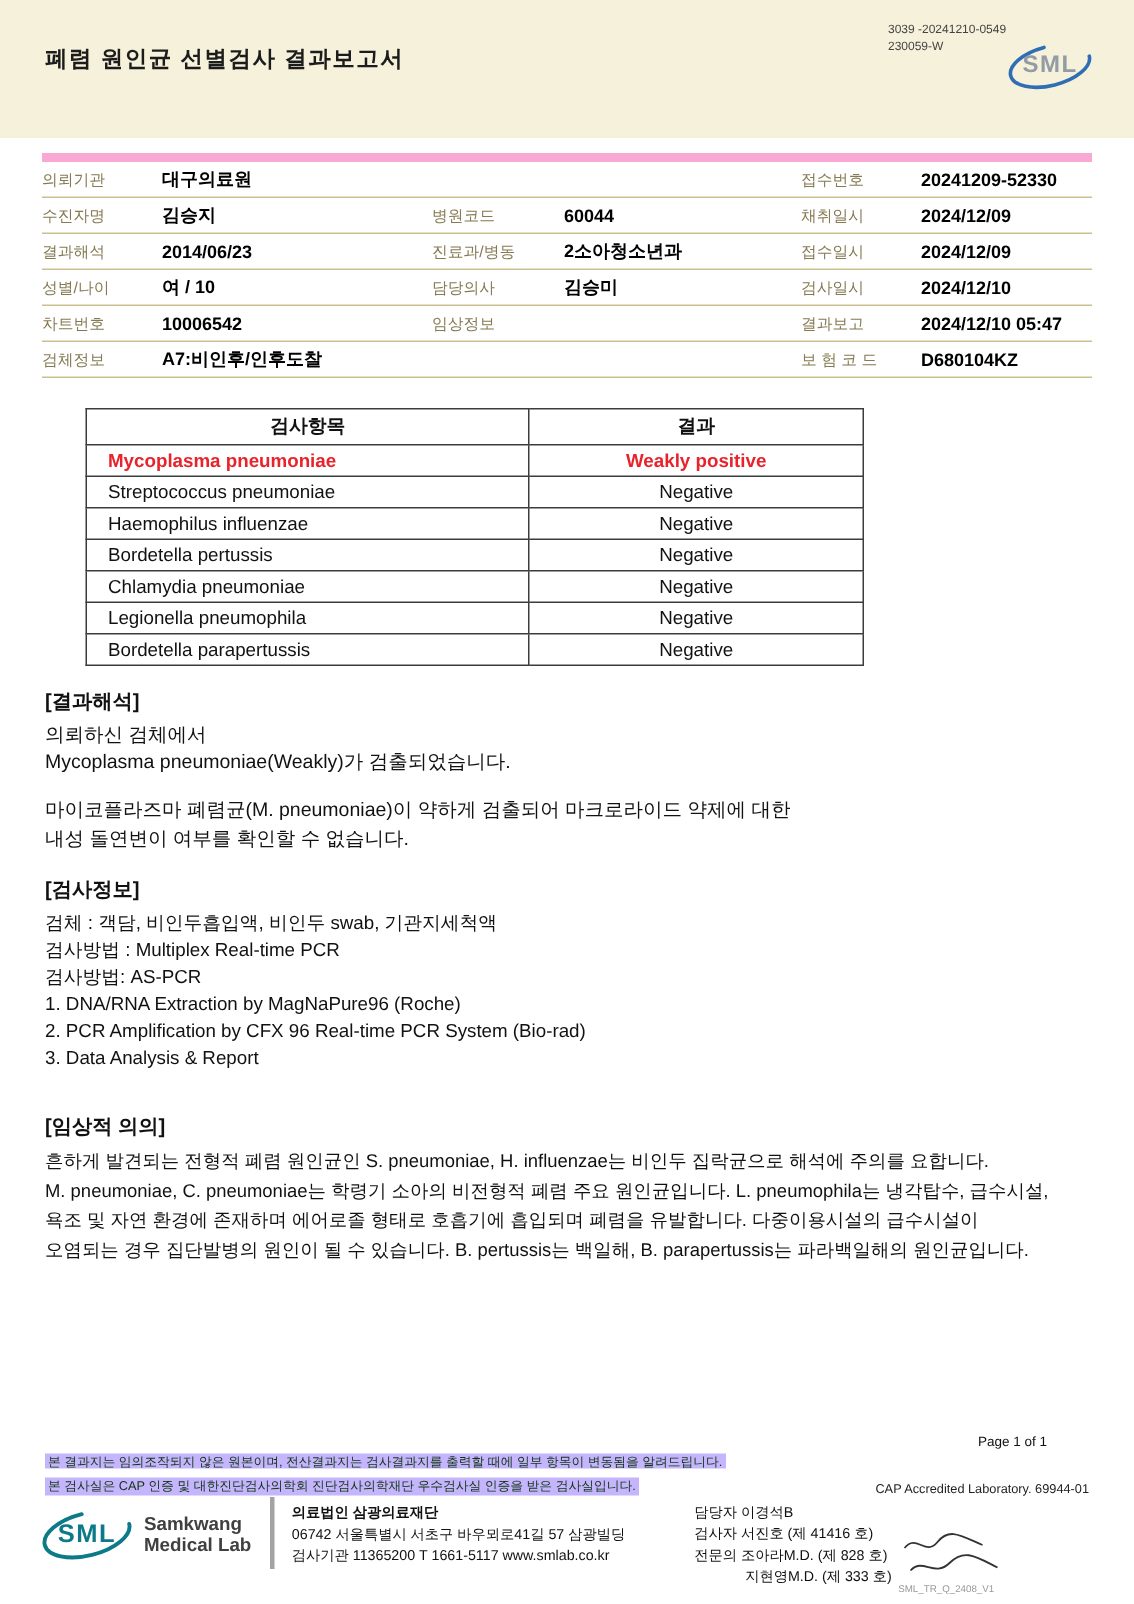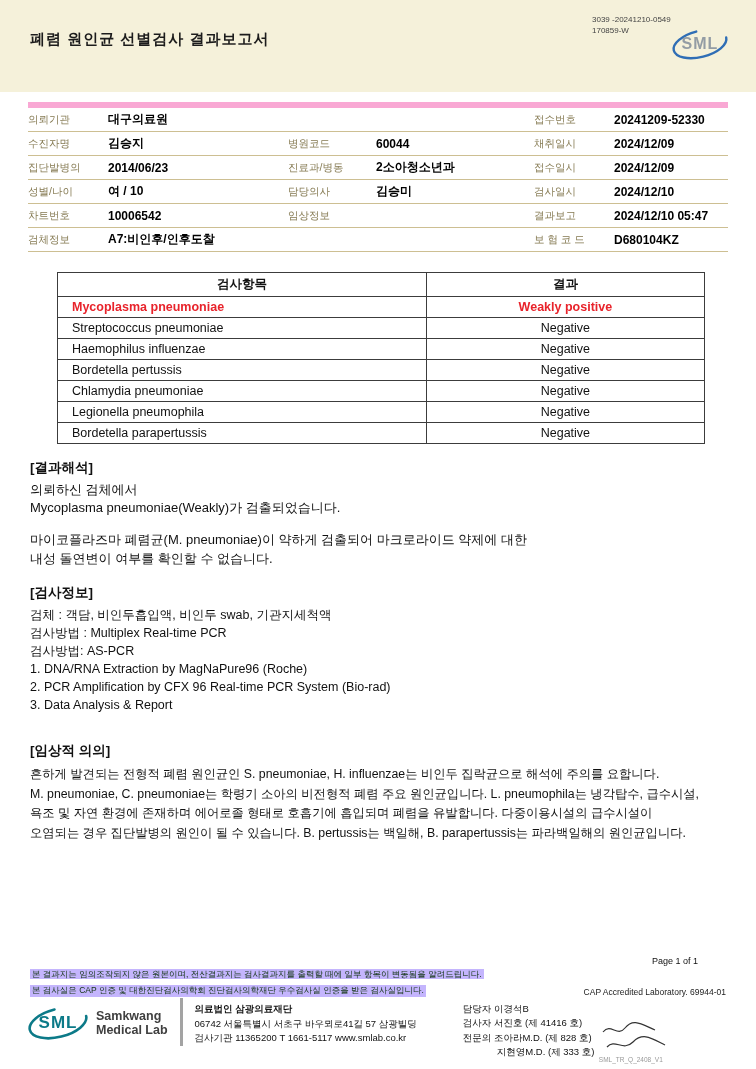--- a/index.html
+++ b/index.html
@@ -21,21 +21,21 @@
     font-size:16px; font-weight:700; color:#939ca4; letter-spacing:1px; }
 
   
   .info { margin:10px 28px 0; border-top:6px solid #f9a8d4; font-size:12px; }
   .irow { display:grid; grid-template-columns:80px 180px 88px 158px 80px 1fr;
     align-items:center; height:24px; border-bottom:1px solid #cdbf92; }
   .il { font-size:10.5px; color:#857a52; }
   .iv { font-weight:600; color:#000; font-size:12px; }
 
   
-  .results { border-collapse:collapse; margin:20px 0 0 57px; width:648px; font-size:12.5px; }
+  .results { border-collapse:collapse; margin:20px 0 0 57px; width:519px; font-size:12.5px; }
   .results th, .results td { border:1px solid #3c3c3c; padding:3px 8px; height:17px; }
   .results th { font-weight:700; text-align:center; }
   .results td:first-child { padding-left:14px; width:57%; text-align:left; }
   .results td:last-child { text-align:center; }
   .results tr.pos td { color:#e8232b; font-weight:700; }
 
   
   .block { margin:14px 30px 0; font-size:13px; line-height:1.45; color:#111; }
   .block .h { font-weight:700; font-size:13.5px; margin-bottom:3px; }
   .block .gap { height:13px; }
@@ -66,21 +66,21 @@
 </style>
 </head>
 <body>
 
 <div class="page">
 
   <div class="band">
     <h1>폐렴 원인균 선별검사 결과보고서</h1>
     <div class="docnos">
       <div>3039 -20241210-0549</div>
-      <div>170859-W</div>
+      <div>230059-W</div>
     </div>
     <div class="logo-top">
       <svg viewBox="0 0 60 40">
         <ellipse cx="30" cy="20" rx="27" ry="13" fill="none" stroke="#2f6eb5" stroke-width="2.4" stroke-dasharray="96 34" transform="rotate(-14 30 20)" stroke-linecap="round"></ellipse>
       </svg>
       <span class="logotxt">SML</span>
     </div>
   </div>
 
   <div class="info">
@@ -94,21 +94,21 @@
     </div>
     <div class="irow">
       <span class="il">수진자명</span>
       <span class="iv">김승지</span>
       <span class="il">병원코드</span>
       <span class="iv">60044</span>
       <span class="il">채취일시</span>
       <span class="iv">2024/12/09</span>
     </div>
     <div class="irow">
-      <span class="il">집단발병의</span>
+      <span class="il">결과해석</span>
       <span class="iv">2014/06/23</span>
       <span class="il">진료과/병동</span>
       <span class="iv">2소아청소년과</span>
       <span class="il">접수일시</span>
       <span class="iv">2024/12/09</span>
     </div>
     <div class="irow">
       <span class="il">성별/나이</span>
       <span class="iv">여 / 10</span>
       <span class="il">담당의사</span>

